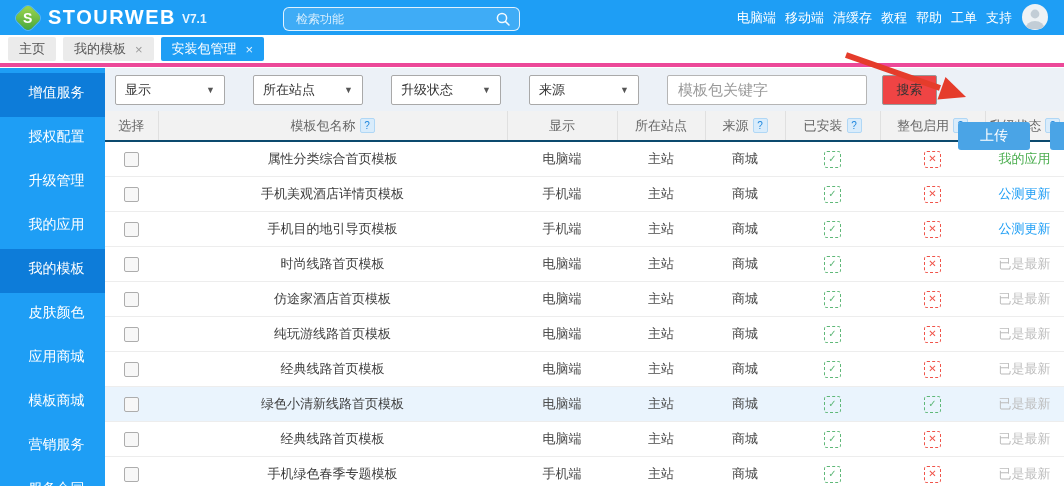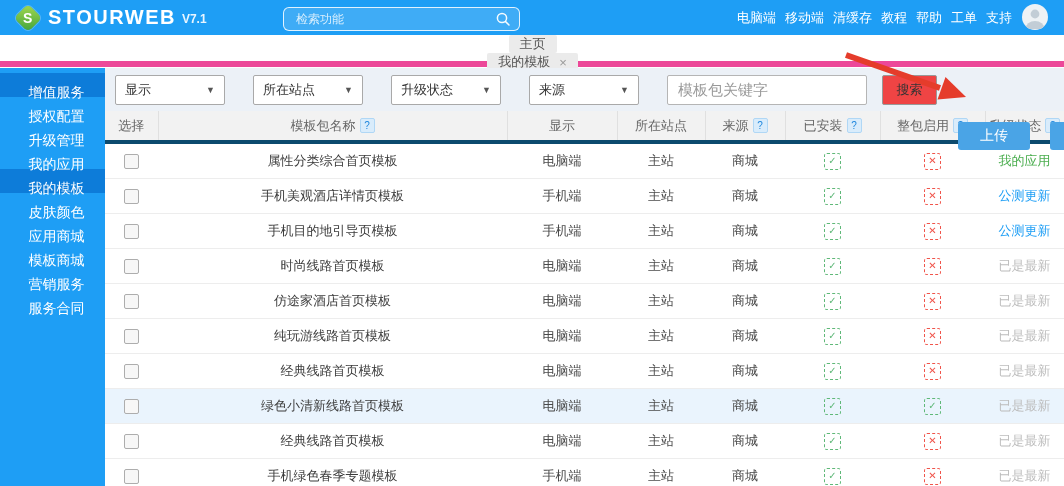--- a/index.html
+++ b/index.html
@@ -15,46 +15,46 @@
   .logo-ver{color:#e8f5ff;font-size:12px;font-weight:bold;margin-left:6px;margin-top:3px;}
   .hsearch{position:absolute;left:283px;top:7px;width:235px;height:22px;border:1px solid rgba(255,255,255,.85);border-radius:6px;background:rgba(255,255,255,.15);display:flex;align-items:center;}
   .hsearch input{flex:1;background:transparent;border:none;outline:none;color:#fff;font-size:12px;padding:0 8px 0 12px;}
   .hsearch input::placeholder{color:rgba(255,255,255,.8);}
   .mag{width:16px;height:16px;margin-right:8px;flex:none;display:flex;}
   .hmenu{position:absolute;right:52px;top:0;height:35px;display:flex;align-items:center;gap:9px;}
   .hmenu-item{color:#fff;font-size:13px;cursor:pointer;white-space:nowrap;}
   .avatar{position:absolute;right:16px;top:4px;width:26px;height:26px;border-radius:50%;background:#eef2f5;display:flex;align-items:flex-end;justify-content:center;overflow:hidden;cursor:pointer;}
 
   
-  .tabbar{position:absolute;left:0;top:35px;width:1064px;height:32px;background:#fff;border-bottom:6px solid #ec4899;display:flex;align-items:center;padding-left:8px;box-sizing:border-box;flex-direction:column;}
+  .tabbar{position:absolute;left:0;top:35px;width:1064px;height:32px;background:#fff;border-bottom:4px solid #ec4899;display:flex;align-items:center;padding-left:8px;box-sizing:border-box;}
   .tab{height:24px;padding:0 11px;margin-right:7px;background:#ebebeb;color:#555;font-size:13px;display:inline-flex;align-items:center;border-radius:2px;cursor:pointer;white-space:nowrap;}
   .tab.active{background:#1e9ef5;color:#fff;}
   .tclose{margin-left:9px;font-size:13px;color:#9a9a9a;line-height:1;}
   .tab.active .tclose{color:rgba(255,255,255,.85);}
 
   
   .sidebar{position:absolute;left:0;top:68px;width:105px;height:418px;background:#1e9ef5;padding-top:5px;box-sizing:border-box;}
-  .side-item{height:24px;line-height:38px;color:#fff;font-size:14px;text-align:center;padding-left:8px;cursor:pointer;}
+  .side-item{height:44px;line-height:38px;color:#fff;font-size:14px;text-align:center;padding-left:8px;cursor:pointer;}
   .side-item.active{background:#0d7cd9;}
 
   
   .main{position:absolute;left:105px;top:68px;width:959px;height:418px;background:#fff;}
   .toolbar{position:relative;height:43px;background:#ecf1f7;display:flex;align-items:center;padding-left:10px;box-sizing:border-box;}
   .tb-select{width:110px;height:30px;background:#fff;border:1px solid #a9a9a9;border-radius:2px;margin-right:28px;display:flex;align-items:center;justify-content:space-between;padding:0 9px;box-sizing:border-box;font-size:13px;color:#333;cursor:pointer;flex:none;}
   .caret{font-size:9px;color:#555;}
   .tb-input{width:200px;height:30px;border:1px solid #b5b5b5;border-radius:2px;box-sizing:border-box;padding:0 10px;font-size:15px;color:#333;outline:none;margin-right:15px;flex:none;}
   .tb-input::placeholder{color:#999;}
   .tb-search{width:55px;height:30px;background:#ef4444;border:1px solid #999;border-radius:2px;font-size:13px;color:#333;cursor:pointer;flex:none;}
   .btn-blue{position:absolute;top:8px;height:28px;width:72px;background:#4aa4e6;color:#fff;border:none;border-radius:3px;font-size:14px;cursor:pointer;margin-top:46px;}
   .btn-upload{left:853px;}
   .btn-extra{left:945px;}
 
   
   table{width:959px;border-collapse:collapse;table-layout:fixed;font-size:13px;}
-  thead th{height:27px;background:#f2f2f2;color:#666;font-weight:normal;border-bottom:4px solid #0c4a6e;border-left:1px solid #e0e0e0;white-space:nowrap;margin-top:32px;}
+  thead th{height:27px;background:#f2f2f2;color:#666;font-weight:normal;border-bottom:2px solid #0c4a6e;border-left:1px solid #e0e0e0;white-space:nowrap;margin-top:32px;}
   thead th:first-child{border-left:none;}
   tbody td{height:32px;border-bottom:1px solid #ededed;text-align:center;color:#4a4a4a;white-space:nowrap;overflow:hidden;}
   tbody tr.highlight td{background:#eaf4fd;}
   .tname{color:#3c3c3c;}
   .checkbox{display:inline-block;width:13px;height:13px;background:#f7f7f7;border:1px solid #adadad;border-radius:2px;vertical-align:middle;cursor:pointer;}
   .help{display:inline-block;width:13px;height:13px;line-height:13px;background:#d9ecfb;border:1px solid #b0d7f5;border-radius:2px;color:#1e86dd;font-size:10px;text-align:center;margin-left:4px;vertical-align:1px;cursor:pointer;}
   .state{display:inline-flex;width:15px;height:15px;border:1px dashed;border-radius:3px;align-items:center;justify-content:center;font-size:10px;font-weight:bold;line-height:1;}
   .state.ok{border-color:#5fb878;color:#5fb878;cursor:pointer;}
   .state.no{border-color:#f0544a;color:#f0544a;cursor:pointer;}
   .st-official{color:#4cae50;cursor:pointer;}

